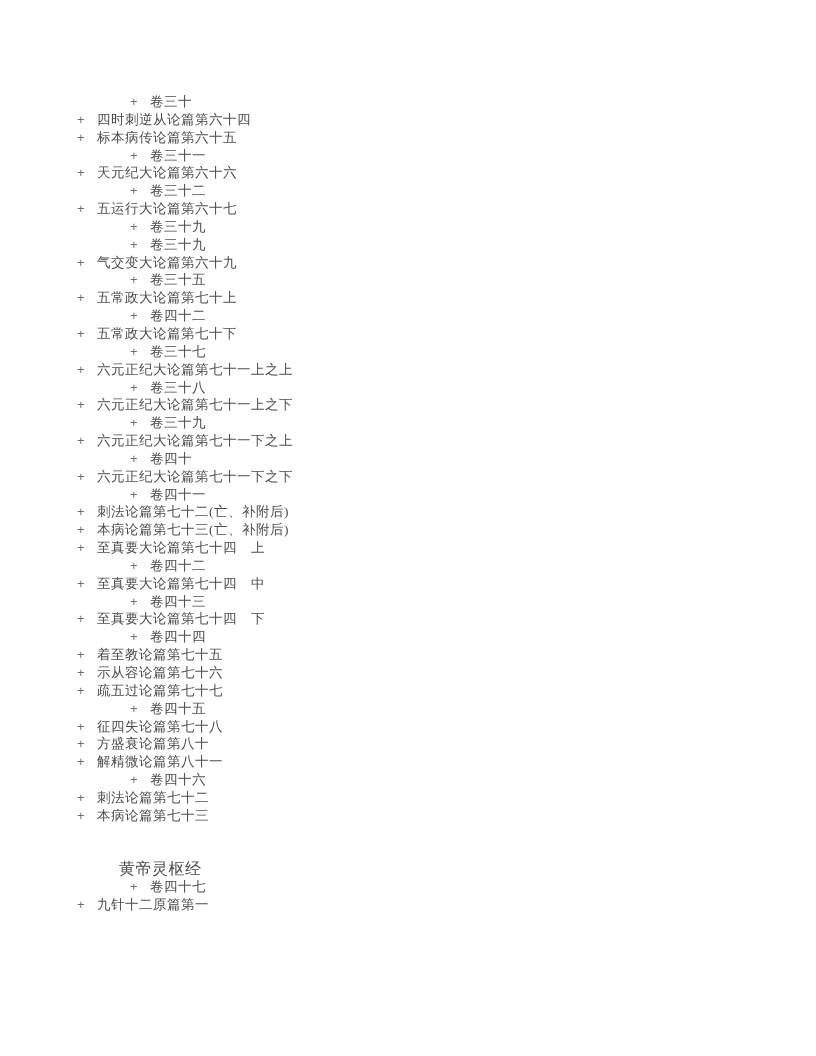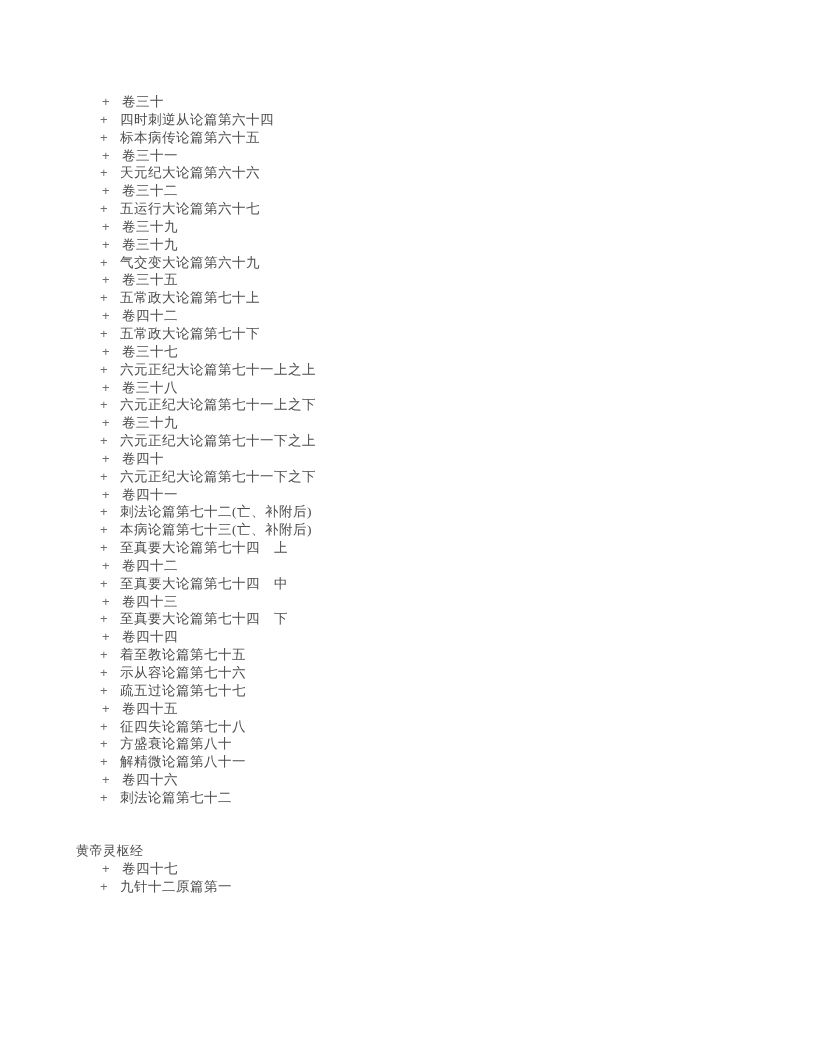--- a/index.html
+++ b/index.html
@@ -22,28 +22,28 @@
     width: 816px;
   }
   .toc-row {
     height: 17.85px;
     line-height: 17.85px;
     font-size: 13.5px;
     color: #4d4d4d;
     white-space: pre;
     letter-spacing: 0.5px;
   }
-  .toc-row.level1 { padding-left: 102px; }
-  .toc-row.level2 { padding-left: 100px; }
+  .toc-row.level1 { padding-left: 102px; margin-left: 28px; }
+  .toc-row.level2 { padding-left: 77px; }
   .book-heading {
     height: 17.85px;
     line-height: 17.85px;
-    font-size: 13px;
+    font-size: 16px;
     color: #4d4d4d;
-    padding-left: 76px;
+    padding-left: 119px;
     letter-spacing: 0.5px;
   }
   .section-gap { margin-top: 35.7px; }
   .plus {
     display: inline-block;
     width: 20px;
     color: #6e6e6e;
     font-family: "Liberation Sans", sans-serif;
     font-size: 13px;
     cursor: default;
@@ -89,20 +89,21 @@
         <div class="toc-row level1"><span class="plus">+</span><span class="toc-label">卷四十四</span></div>
         <div class="toc-row level2"><span class="plus">+</span><span class="toc-label">着至教论篇第七十五</span></div>
         <div class="toc-row level2"><span class="plus">+</span><span class="toc-label">示从容论篇第七十六</span></div>
         <div class="toc-row level2"><span class="plus">+</span><span class="toc-label">疏五过论篇第七十七</span></div>
         <div class="toc-row level1"><span class="plus">+</span><span class="toc-label">卷四十五</span></div>
         <div class="toc-row level2"><span class="plus">+</span><span class="toc-label">征四失论篇第七十八</span></div>
         <div class="toc-row level2"><span class="plus">+</span><span class="toc-label">方盛衰论篇第八十</span></div>
         <div class="toc-row level2"><span class="plus">+</span><span class="toc-label">解精微论篇第八十一</span></div>
         <div class="toc-row level1"><span class="plus">+</span><span class="toc-label">卷四十六</span></div>
         <div class="toc-row level2"><span class="plus">+</span><span class="toc-label">刺法论篇第七十二</span></div>
+        <div class="toc-row level2"><span class="plus">+</span><span class="toc-label">本病论篇第七十三</span></div>
       </div>
       <div class="section-gap">
         <div class="book-heading">黄帝灵枢经</div>
         <div class="toc-row level1"><span class="plus">+</span><span class="toc-label">卷四十七</span></div>
         <div class="toc-row level2"><span class="plus">+</span><span class="toc-label">九针十二原篇第一</span></div>
       </div>
     </div>
 </div>
 
 </body></html>

